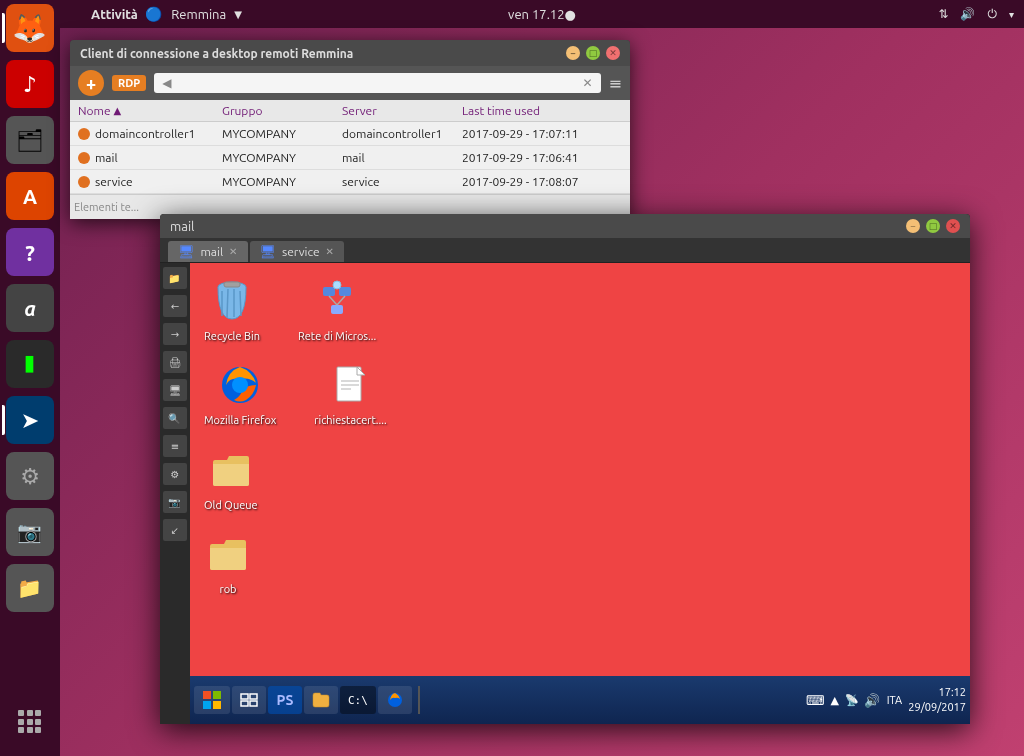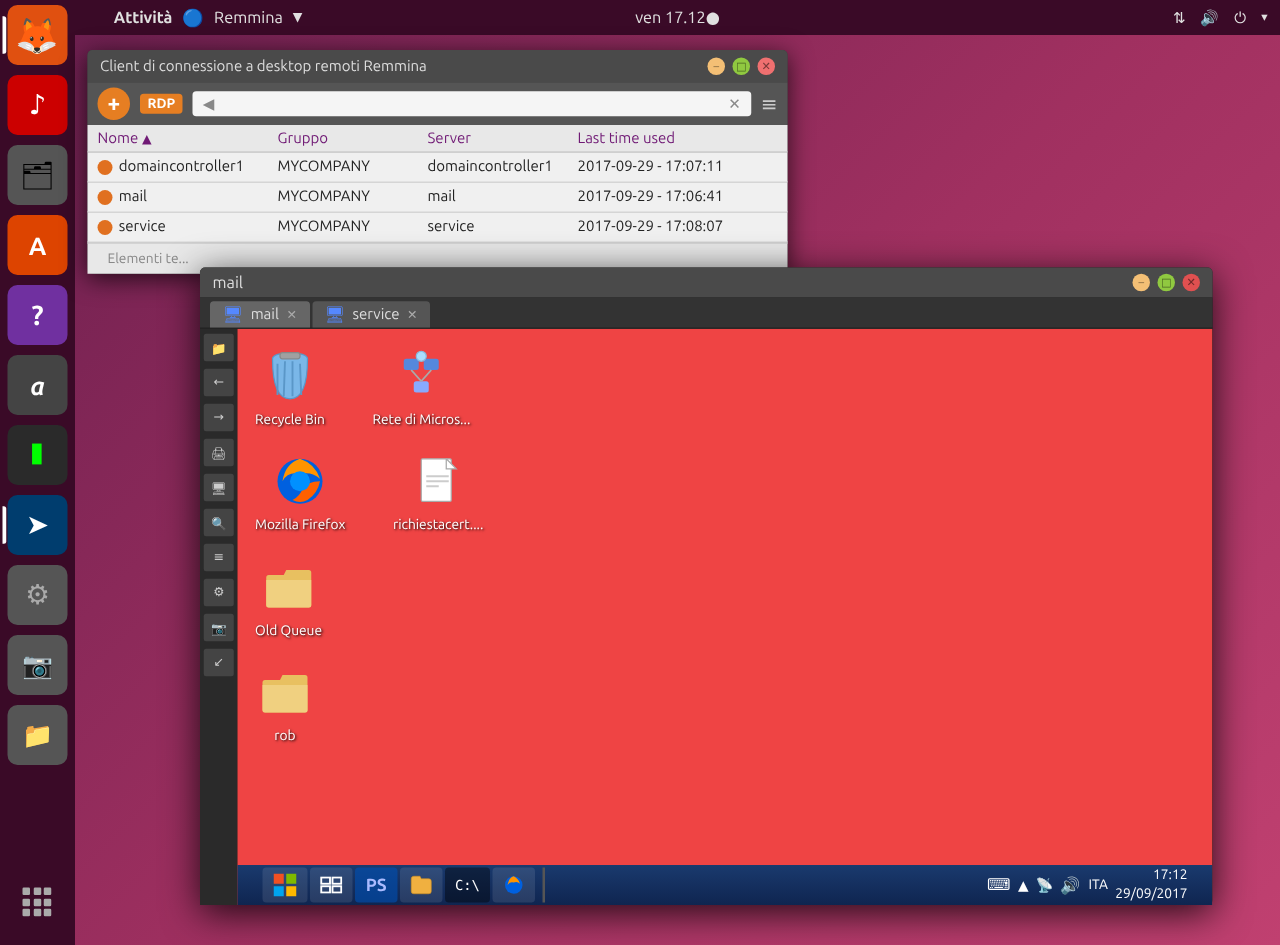--- a/index.html
+++ b/index.html
@@ -107,20 +107,21 @@
 
     .window-titlebar {
       background: #4a4a4a;
       border-radius: 4px 4px 0 0;
       padding: 6px 10px;
       display: flex;
       align-items: center;
       justify-content: space-between;
       color: #ddd;
       font-size: 13px;
+      font-weight: bold;
     }
 
     .window-controls {
       display: flex;
       gap: 6px;
     }
 
     .win-btn {
       width: 14px;
       height: 14px;
@@ -310,25 +311,25 @@
     .desktop-icon .icon-label {
       color: white;
       font-size: 11px;
       text-align: center;
       text-shadow: 1px 1px 2px black;
       line-height: 1.3;
     }
 
     
     .win-taskbar {
-      height: 32px;
+      height: 48px;
       background: linear-gradient(to bottom, #1a3a6e, #0f2550);
       display: flex;
       align-items: center;
-      padding: 0 20px;
+      padding: 0 4px;
       gap: 2px;
     }
 
     .taskbar-btn {
       height: 28px;
       background: rgba(255,255,255,0.1);
       border-radius: 3px;
       display: flex;
       align-items: center;
       justify-content: center;
@@ -500,21 +501,21 @@
     </div>
     <div class="table-row">
       <div class="name-col">
         <span class="conn-icon"></span>
         <span>service</span>
       </div>
       <div>MYCOMPANY</div>
       <div>service</div>
       <div>2017-09-29 - 17:08:07</div>
     </div>
-    <div style="background:#e8e8e8; padding: 6px 16px; font-size:11px; color:#888; border-top:1px solid #ccc; display:flex; align-items:center; gap:6px;">
+    <div style="background:#e8e8e8; padding: 6px 4px; font-size:11px; color:#888; border-top:1px solid #ccc; display:flex; align-items:center; gap:6px;">
       <span>Elementi te...</span>
     </div>
   </div>
 
   <div class="mail-window">
     <div class="mail-titlebar">
       <span>mail</span>
       <div class="window-controls">
         <div class="win-btn minimize">–</div>
         <div class="win-btn maximize">□</div>

